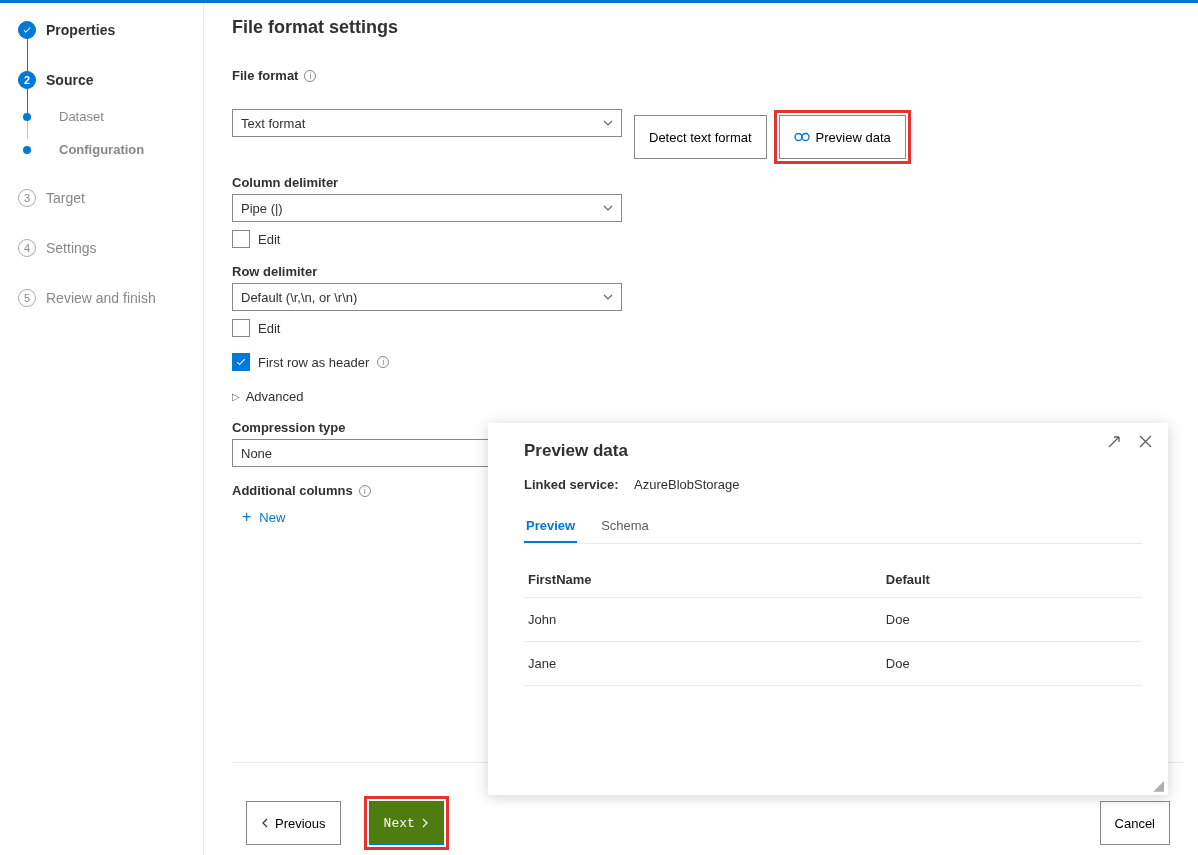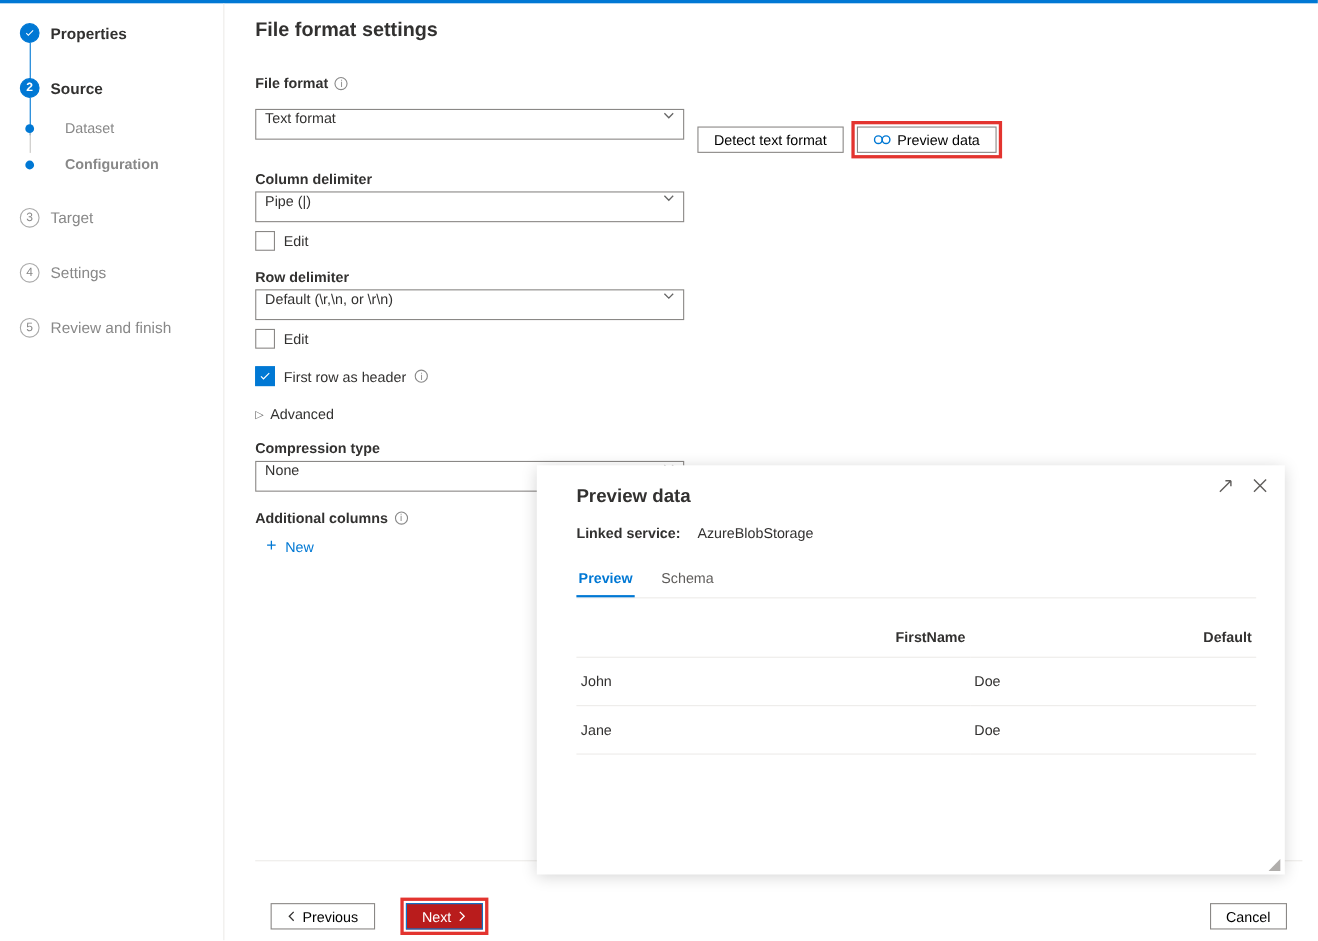--- a/index.html
+++ b/index.html
@@ -95,33 +95,33 @@
   }
   .info-icon {
     width:12px; height:12px; border:1px solid #888; border-radius:50%;
     display:inline-flex; align-items:center; justify-content:center;
     font-size:9px; color:#888; font-weight:400;
   }
   .form-row { display:flex; align-items:center; gap:12px;}
   .select-box {
     width:390px; height:28px;
     border:1px solid #8a8886;
-    display:flex; align-items:flex-start; justify-content:space-between;
+    display:flex; align-items:center; justify-content:space-between;
     padding:0 8px; font-size:13px; color:#323130;
     background:#fff;
     cursor:pointer;
   }
   .select-box .chev { color:#666; }
   .btn {
-    height:24px; padding:0 14px;
+    height:44px; padding:0 14px;
     border:1px solid #8a8886; background:#fff;
     font-size:13px; cursor:pointer;
     display:inline-flex; align-items:center; gap:6px;margin-top:28px;
   }
-  .btn.primary { background:#b91c1c; border-color:#0078d4; color:#fff;}
+  .btn.primary { background:#4d7c0f; border-color:#0078d4; color:#fff;font-family:Liberation Mono, monospace;}
   .highlight { outline:3px solid #e3342f; outline-offset:2px;}
   .checkbox-row { display:flex; align-items:center; gap:8px; margin-top:8px; font-size:13px;}
   .checkbox {
     width:18px; height:18px; border:1px solid #8a8886;
     display:flex; align-items:center; justify-content:center;
     cursor:pointer; background:#fff;
   }
   .checkbox.checked { background:#0078d4; border-color:#0078d4;}
   .checkbox.checked svg { width:12px; height:12px; fill:#fff;}
   .disclosure {
@@ -154,21 +154,21 @@
     position:absolute; right:16px; top:12px;
     display:flex; gap:18px; color:#605e5c; font-size:15px;
   }
   .preview-panel h3 { margin:0 0 16px 0; font-size:17px; font-weight:600;}
   .kv-row { display:flex; gap:10px; font-size:13px; margin-bottom:10px;}
   .kv-row .k { width:100px; font-weight:600;}
   .tabs { display:flex; gap:22px; border-bottom:1px solid #edebe9; margin-top:18px;}
   .tab { padding:8px 2px; font-size:13px; color:#605e5c; cursor:pointer; border-bottom:2px solid transparent;}
   .tab.active { color:#0078d4; border-bottom-color:#0078d4; font-weight:600;}
   table.preview { width:100%; border-collapse:collapse; margin-top:18px; font-size:13px;}
-  table.preview th { text-align:right; font-weight:600; padding:10px 4px; border-bottom:1px solid #edebe9;}
+  table.preview th { text-align:left; font-weight:600; padding:10px 4px; border-bottom:1px solid #edebe9;}
   table.preview td { padding:14px 4px; border-bottom:1px solid #edebe9; color:#323130;}
   .resize-handle {
     position:absolute; right:4px; bottom:2px;
     color:#b0aeac; font-size:14px;
   }
   .eye-icon { color:#0078d4; }
   svg { display:block; }
 </style>
 </head>
 <body>

